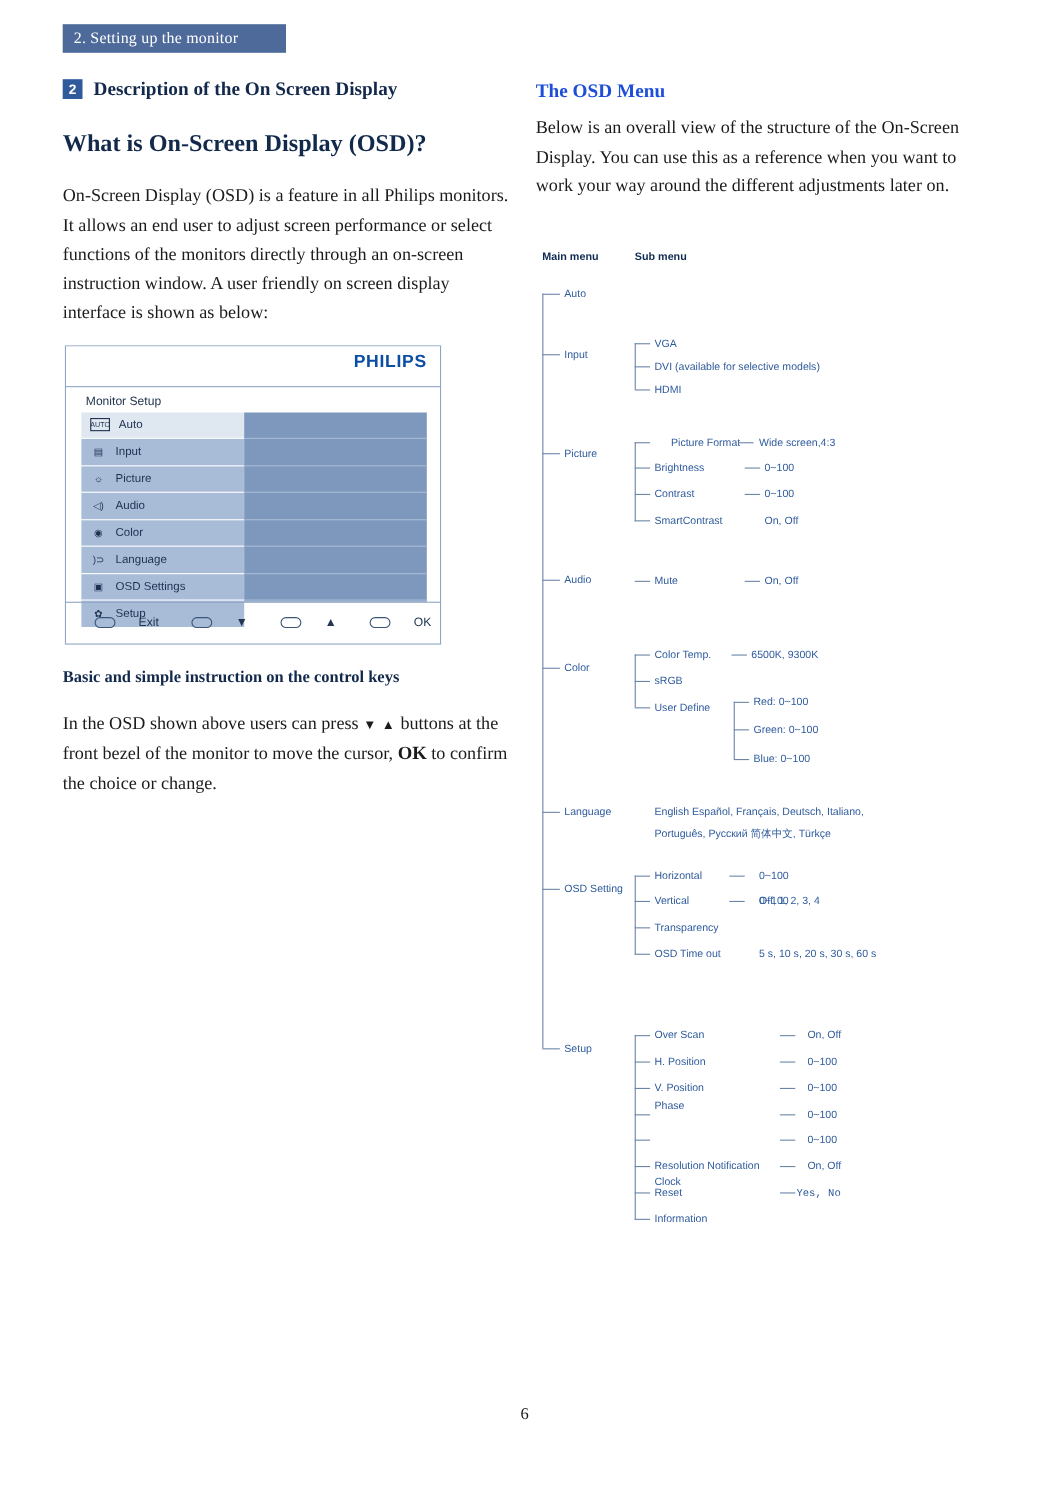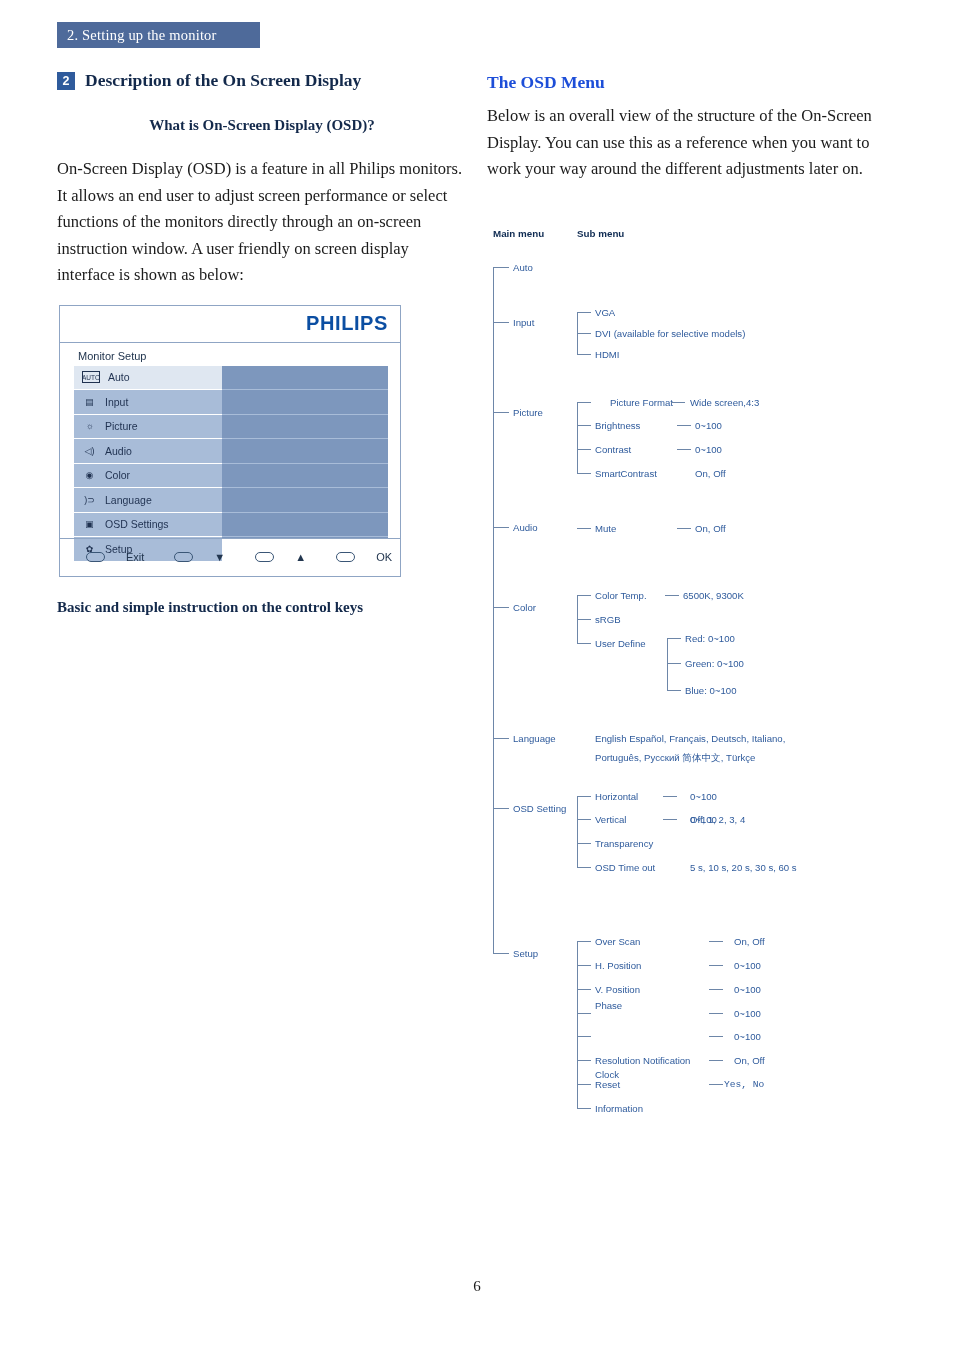--- a/index.html
+++ b/index.html
@@ -37,44 +37,43 @@
     width:18px; height:18px; background:#2f5b9c; color:#fff;
     font-size:12.5px; line-height:18px; text-align:center;
     font-family:"Liberation Sans", sans-serif; font-weight:bold;
   }
   .sec-title {
     font-size:17.5px; color:#13294b; font-weight:bold;
     font-family:"Liberation Serif", serif;
   }
 
   h3.sub {
-    font-size:15px; color:#13294b; font-weight:bold;
+    font-size:22px; color:#13294b; font-weight:bold;
     font-family:"Liberation Serif", serif;
     margin:0 0 22px 0;
-    text-align:center;
   }
   p.body {
     font-size:16.5px; line-height:26.5px; color:#1b1b1b;
     font-family:"Liberation Serif", serif;
     margin:0 0 16px 0;
   }
 
   
   .osd {
     position:relative; width:340px; height:270px;
     border:1px solid #8fa5c4; background:#ffffff;
     margin:8px 0 22px 2px;
   }
   .osd-top {
     position:relative; height:36px; border-bottom:1px solid #8fa5c4;
     background:#ffffff;
   }
   .philips-logo {
     position:absolute; right:12px; top:6px;
-    color:#0b4ea2; font-size:20px; font-weight:bold; letter-spacing:.6px;
+    color:#0b4ea2; font-size:16px; font-weight:bold; letter-spacing:.6px;
     font-family:"Liberation Sans", sans-serif;
   }
   .osd-title {
     position:absolute; left:18px; top:44px;
     font-size:11px; color:#22364f;
   }
   .osd-body { position:absolute; left:0; top:60px; right:0; bottom:38px; display:flex; }
   .osd-menu { width:148px; padding-left:14px; }
   .osd-item {
     display:flex; align-items:center; gap:8px;
@@ -210,20 +209,27 @@
         </div>
         <div class="k">
           <span class="pill"></span>
           <span>OK</span>
         </div>
       </div>
     </div>
 
     <h4 class="sub2">Basic and simple instruction on the control keys</h4>
 
+    <p class="body">
+      <span>In the OSD shown above users can press</span>
+      <span class="arrow-g">▼ ▲</span>
+      <span>buttons at the front bezel of the monitor to move the cursor,</span>
+      <span class="ok-b">OK</span>
+      <span>to confirm the choice or change.</span>
+    </p>
   </div>
 
   <div class="right-col">
     <h3 class="r-title">The OSD Menu</h3>
     <p class="body">Below is an overall view of the structure of the On-Screen Display. You can use this as a reference when you want to work your way around the different adjustments later on.</p>
   </div>
 
   <div class="tree">
     <div class="hdr" style="left:6px; top:6px;">Main menu</div>
     <div class="hdr" style="left:90px; top:6px;">Sub menu</div>

